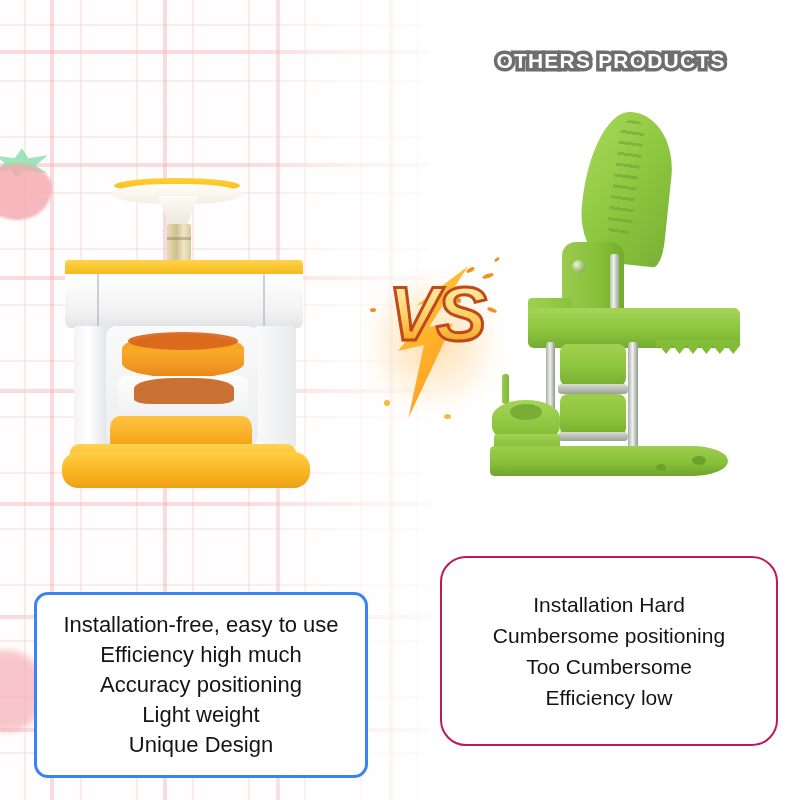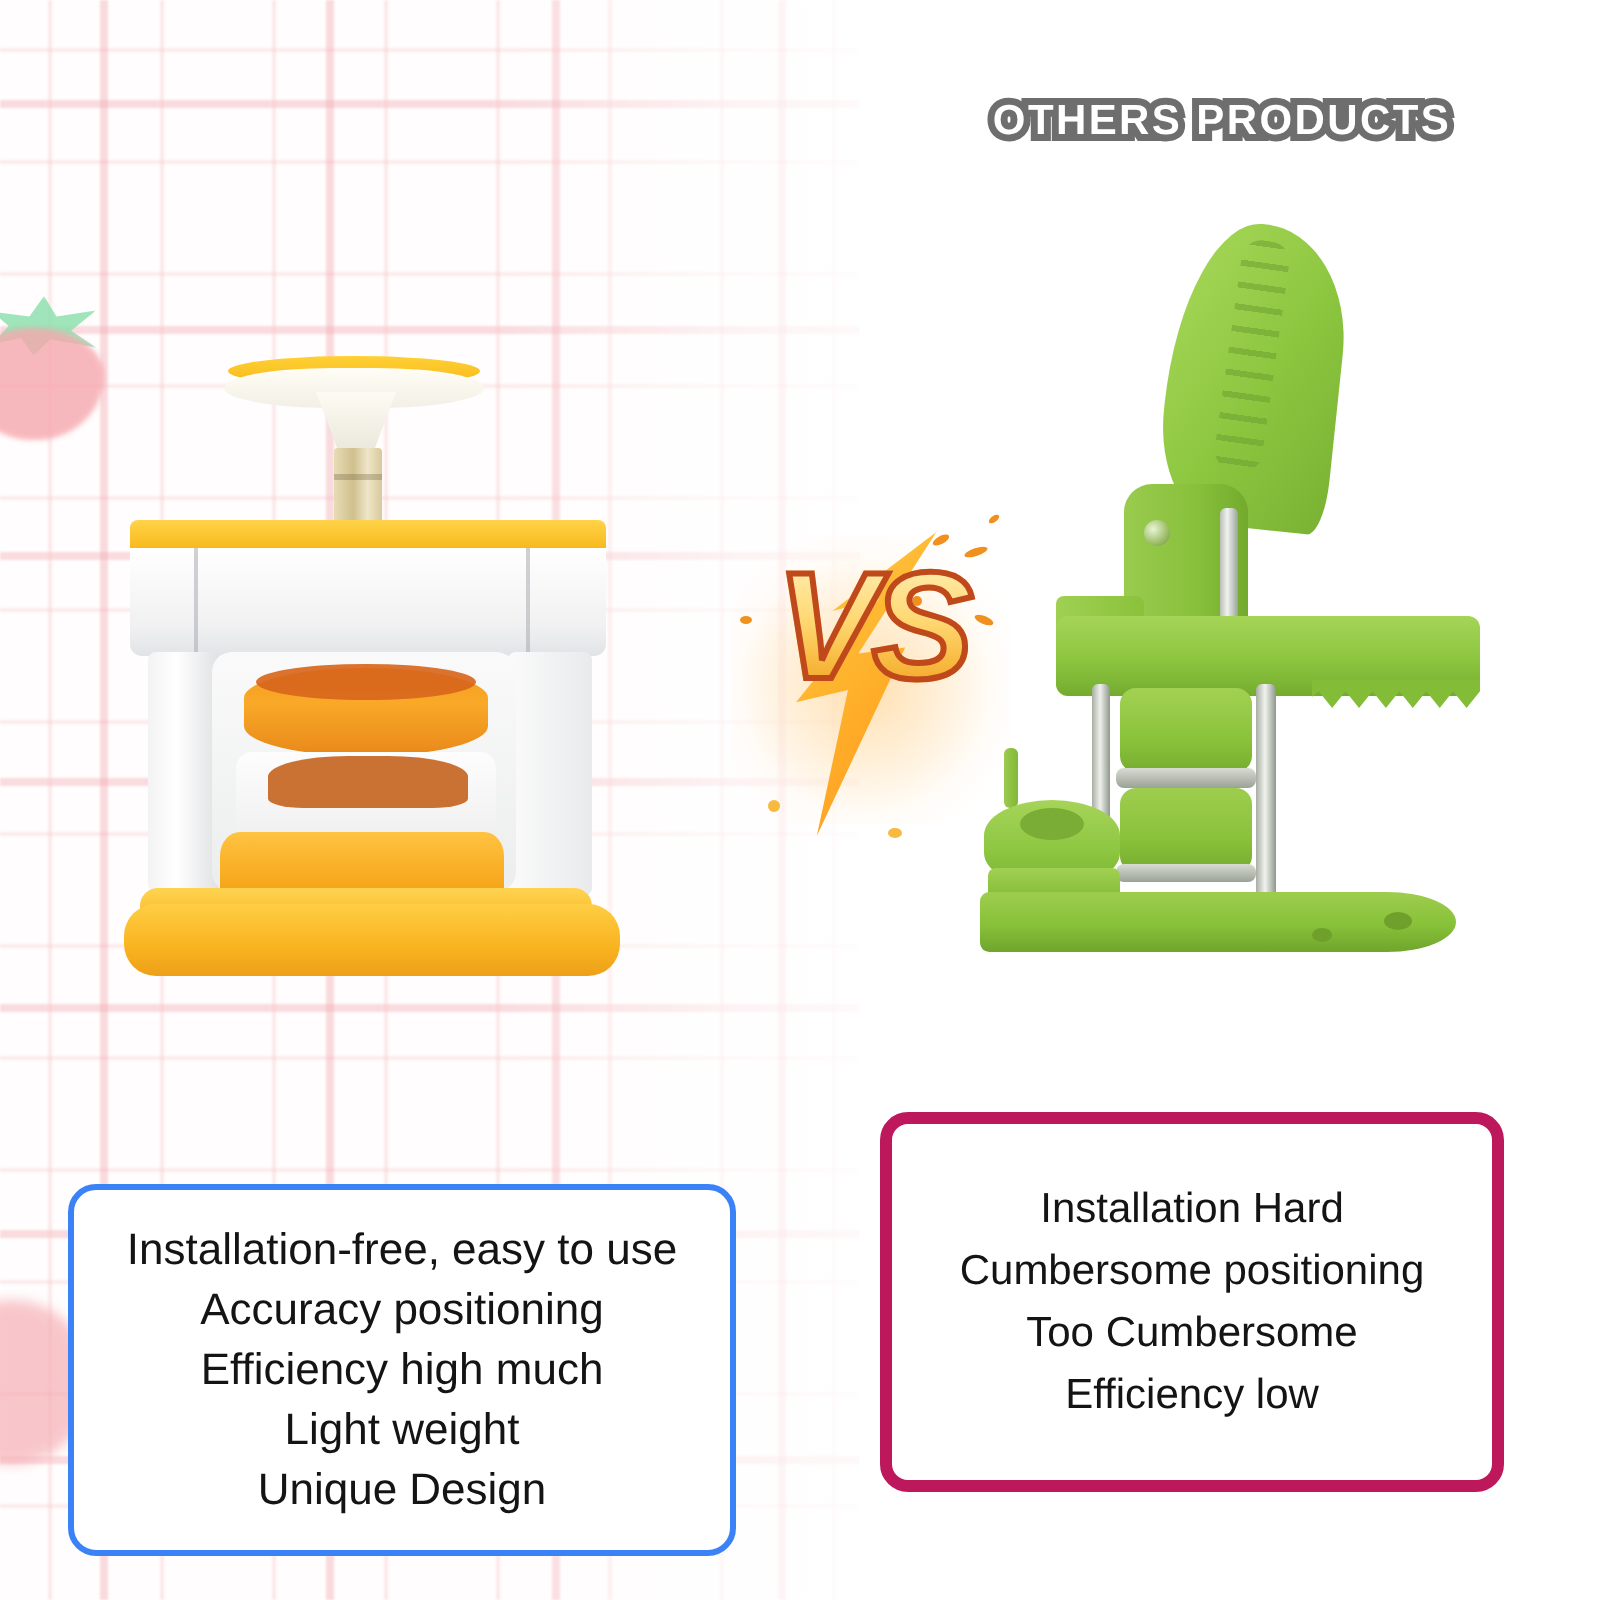--- a/index.html
+++ b/index.html
@@ -388,23 +388,23 @@
     align-items: center;
     justify-content: center;
   }
   .box-ours {
     left: 34px; top: 558px; width: 334px; height: 186px;
     border: 3px solid #3b82f6;
     border-radius: 14px;
     margin-top: 34px;
   }
   .box-others {
-    left: 440px; top: 556px; width: 312px; height: 190px;
-    border: 6px solid #be185d;
-    border-radius: 14px;
+    left: 440px; top: 556px; width: 338px; height: 190px;
+    border: 2px solid #be185d;
+    border-radius: 26px;
   }
   .feature-line {
     font-size: 22px;
     line-height: 30px;
     color: #141414;
     text-align: center;
     white-space: nowrap;
   }
   .box-others .feature-line { font-size: 21px; line-height: 31px; }
 </style>
@@ -478,22 +478,22 @@
     <div class="spark s4"></div>
     <div class="spark s5"></div>
     <div class="spark s6"></div>
     <div class="spark s7"></div>
     <div class="spark s8"></div>
     <div class="vs-text">VS</div>
   </div>
 
   <div class="feature-box box-ours">
     <div class="feature-line">Installation-free,  easy to use</div>
+    <div class="feature-line">Efficiency high much</div>
     <div class="feature-line">Accuracy positioning</div>
-    <div class="feature-line">Efficiency high much</div>
     <div class="feature-line">Light weight</div>
     <div class="feature-line">Unique Design</div>
   </div>
 
   <div class="feature-box box-others">
     <div class="feature-line">Installation Hard</div>
     <div class="feature-line">Cumbersome positioning</div>
     <div class="feature-line">Too Cumbersome</div>
     <div class="feature-line">Efficiency low</div>
   </div>

